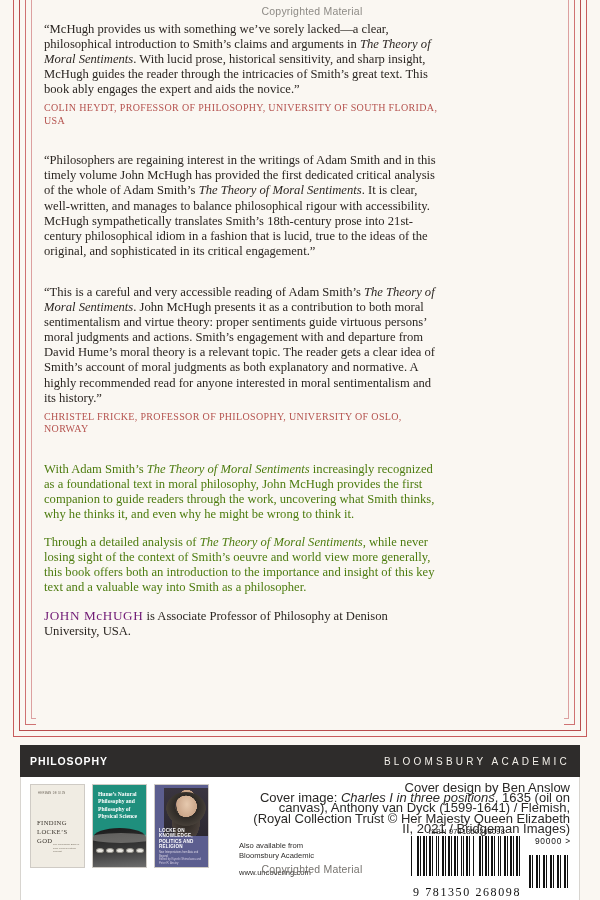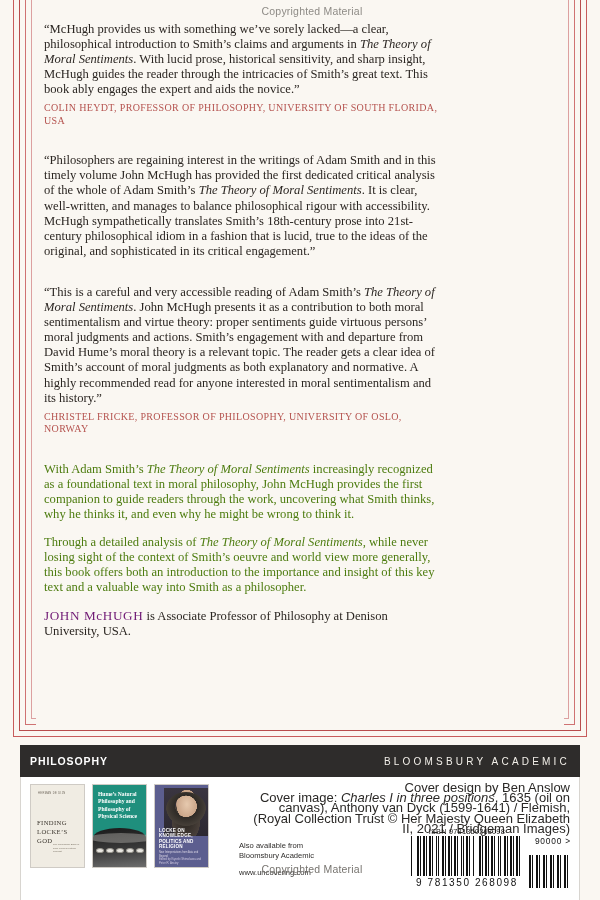--- a/index.html
+++ b/index.html
@@ -312,25 +312,25 @@
   .barcode-bars {
     height: 40px;
     width: 100%;
     background-image: repeating-linear-gradient(90deg,
       #111 0 1.4px, #fff 1.4px 2.6px,
       #111 2.6px 3.4px, #fff 3.4px 5.8px,
       #111 5.8px 7.8px, #fff 7.8px 8.8px,
       #111 8.8px 9.8px, #fff 9.8px 12.4px);
   }
   .barcode-digits {
-    font-family: Liberation Sans, sans-serif;
-    font-size: 10px;
+    font-family: Liberation Serif, serif;
+    font-size: 12px;
     letter-spacing: 1.6px;
     color: #111;
-    margin-top: 1px;
+    margin-top: 9px;
     text-align: center;
   }
   .barcode-addon { width: 42px; }
   .addon-digits {
     font-family: "Liberation Sans", sans-serif;
     font-size: 8.4px;
     letter-spacing: 0.8px;
     color: #111;
     text-align: right;
     margin-bottom: 9px;

